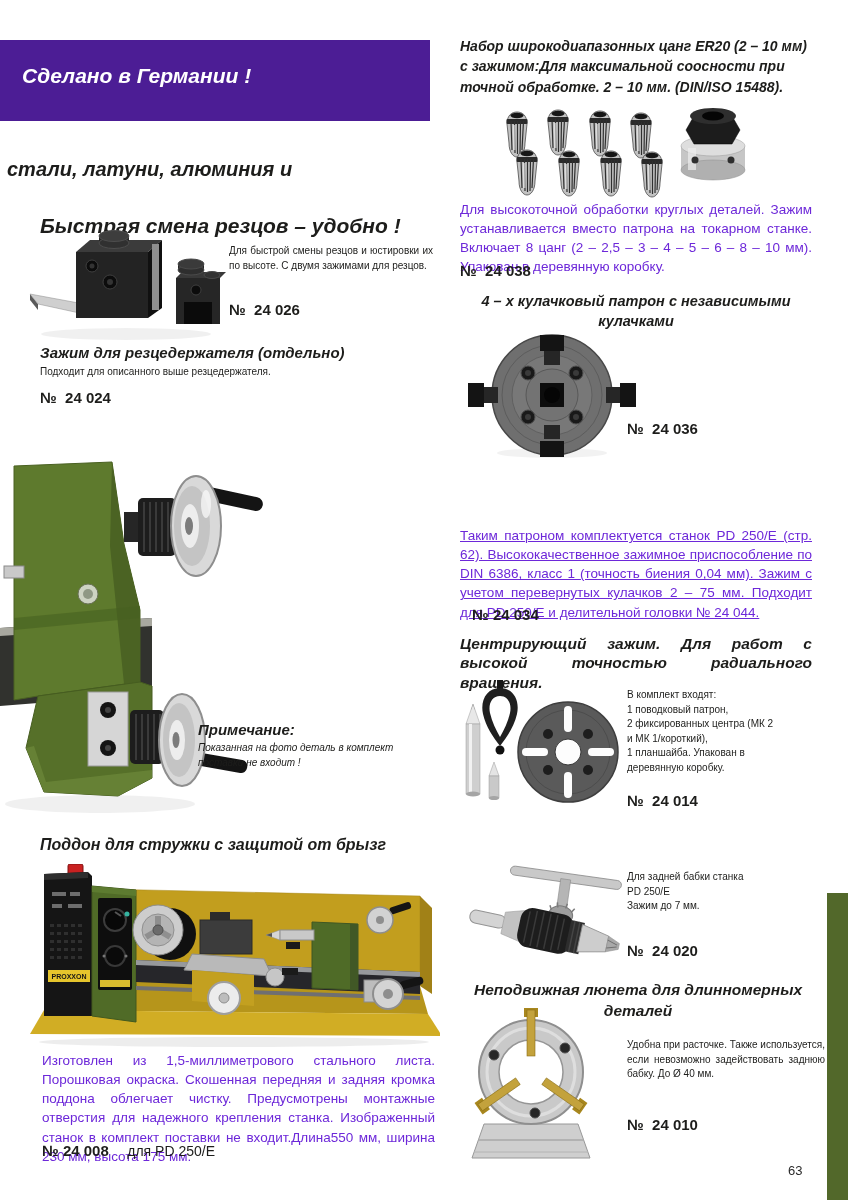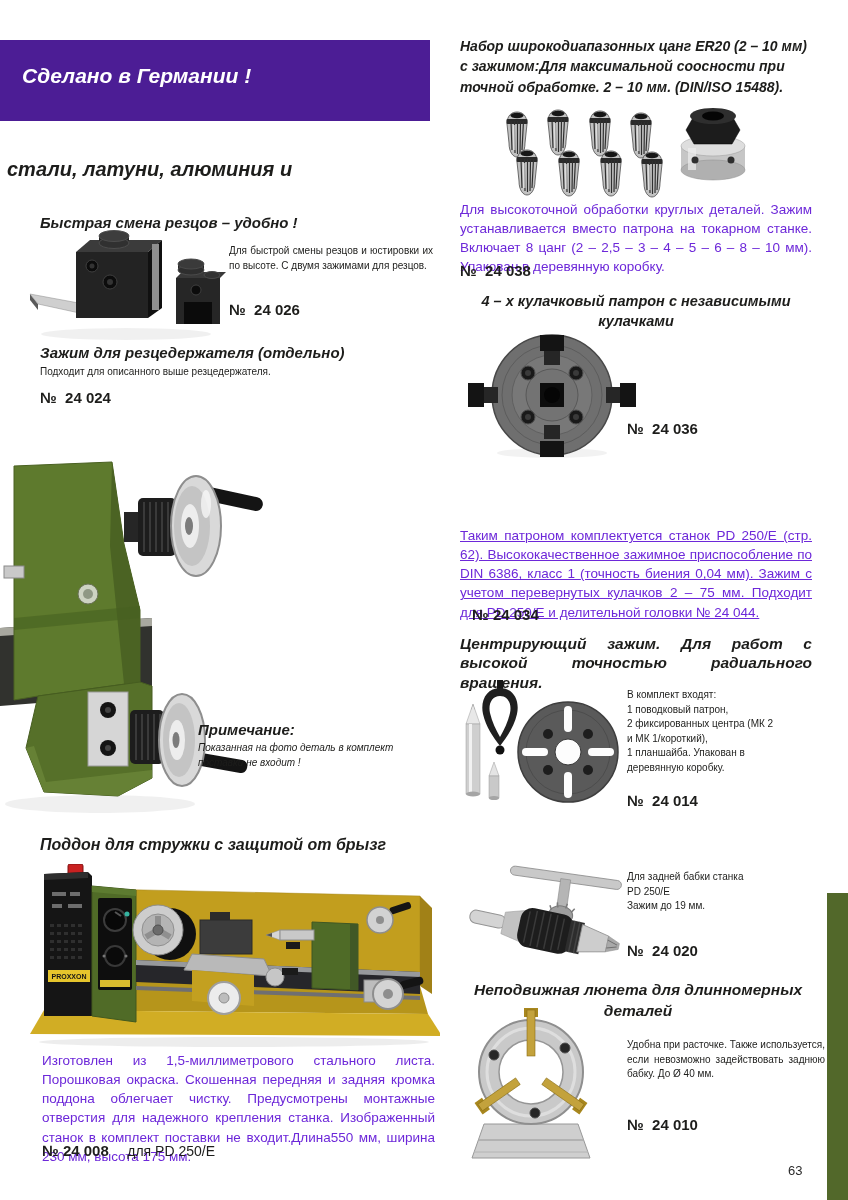--- a/index.html
+++ b/index.html
@@ -21,21 +21,21 @@
 <body>
 
 <div class="page">
 
   <div class="abs banner" style="left:0;top:40px;width:430px;height:81px;">
     <span>Сделано в Германии !</span>
   </div>
 
   <div class="abs bi" style="left:7px;top:158px;font-size:20px;">стали, латуни, алюминия и</div>
 
-  <div class="abs bi" style="left:40px;top:214px;font-size:15px;font-style:italic;">Быстрая смена резцов – удобно !</div>
+  <div class="abs bi" style="left:40px;top:214px;font-size:21px;font-style:italic;">Быстрая смена резцов – удобно !</div>
 
   <svg class="abs" style="left:26px;top:230px;" width="202" height="112" viewBox="0 0 202 112">
     <ellipse cx="100" cy="104" rx="85" ry="6" fill="#000" opacity="0.06"></ellipse>
     <polygon points="4,64 12,74 12,80 4,70" fill="#5a5a5a"></polygon>
     <polygon points="4,64 58,74 58,84 12,74" fill="#cfcfcf" stroke="#8b8b8b" stroke-width="0.5"></polygon>
     <polygon points="50,22 122,22 136,10 64,10" fill="#3b3b3b"></polygon>
     <polygon points="122,22 136,10 136,78 122,88" fill="#101010"></polygon>
     <rect x="50" y="22" width="72" height="66" fill="#232323"></rect>
     <rect x="126" y="14" width="7" height="66" fill="#8f8f8f"></rect>
     <rect x="73" y="6" width="30" height="7" fill="#262626"></rect>
@@ -324,21 +324,21 @@
       <rect x="106" y="52" width="14" height="32" fill="#2d2d2d"></rect>
       <path d="M110,52 V84 M115,52 V84" stroke="#454545" stroke-width="1.5"></path>
       <polygon points="118,54 146,60 146,76 118,82" fill="#cdcdcd" stroke="#8f8f8f" stroke-width="0.8"></polygon>
       <polygon points="146,60 158,65 158,71 146,76" fill="#a9a9a9" stroke="#8f8f8f" stroke-width="0.5"></polygon>
       <path d="M146,64 L156,67 M146,72 L156,69" stroke="#6f6f6f"></path>
     </g>
   </svg>
 
   <div class="abs left13 prelines" style="left:627px;top:870px;width:196px;">Для задней бабки станка
 PD 250/E
-Зажим до 19 мм.</div>
+Зажим до 7 мм.</div>
   <div class="abs pnum" style="left:627px;top:942px;">№  24 020</div>
 
   <div class="abs bi center prelines" style="left:460px;top:980px;width:356px;font-size:15.5px;line-height:1.35;">Неподвижная люнета для длинномерных
 деталей</div>
 
   <svg class="abs" style="left:456px;top:1008px;" width="172" height="158" viewBox="0 0 172 158">
     <polygon points="28,116 122,116 134,150 16,150" fill="#cfcfcf" stroke="#989898"></polygon>
     <line x1="22" y1="132" x2="128" y2="132" stroke="#a8a8a8" stroke-width="1.5"></line>
     <line x1="18" y1="144" x2="132" y2="144" stroke="#b4b4b4"></line>
     <circle cx="75" cy="64" r="52" fill="#c9c9c9" stroke="#8f8f8f" stroke-width="2"></circle>

